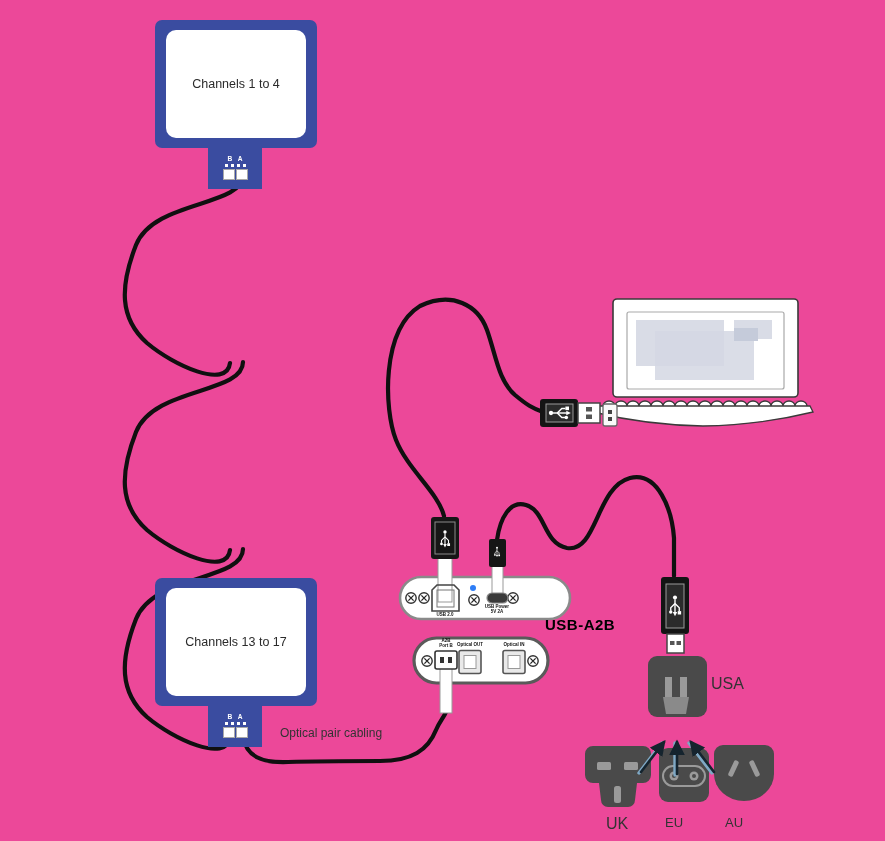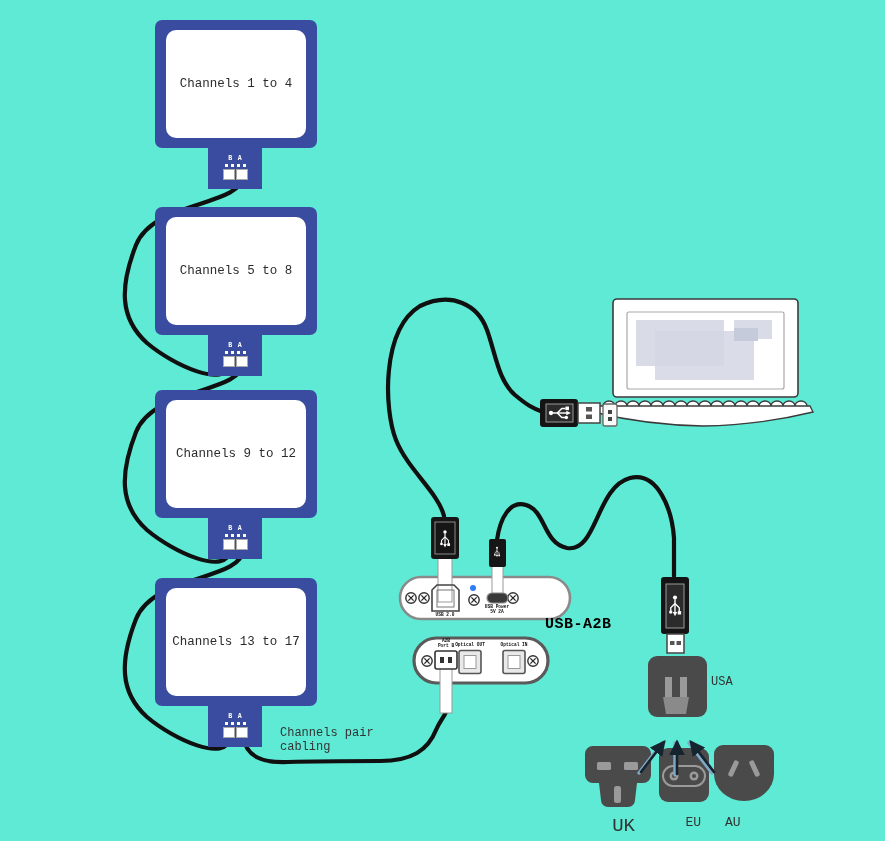--- a/index.html
+++ b/index.html
@@ -1,17 +1,17 @@
 <!DOCTYPE html>
 <html><head>
 <meta charset="utf-8">
 <style>
   html,body{margin:0;padding:0;background:#fff;}
-  #stage{position:relative;width:885px;height:841px;background:#5eead4;overflow:hidden;
-         font-family:Liberation Mono, monospace;}
+  #stage{position:relative;width:885px;height:841px;background:#ec4899;overflow:hidden;
+         font-family:Liberation Sans, sans-serif;}
   #gfx{position:absolute;left:0;top:0;z-index:0;}
   
   .panel{position:absolute;left:155px;width:162px;height:128px;background:#3A4CA0;
          border-radius:7px;z-index:1;}
   .panel-inner{position:absolute;left:11px;top:10px;right:11px;bottom:10px;background:#fff;
          border-radius:10px;display:flex;align-items:center;justify-content:center;
          font-size:12.5px;color:#2b2b2b;}
   .tab{position:absolute;left:53px;top:127px;width:54px;height:34px;background:#3A4CA0;
        text-align:center;padding-top:8px;box-sizing:content-box;}
   .ba{height:8px;line-height:12px;font-size:12px;font-weight:bold;color:#fff;
@@ -20,23 +20,23 @@
   .pins{height:4px;margin-top:1px;}
   .pins i{display:inline-block;width:3px;height:3px;background:#fff;margin:0 1.5px;vertical-align:top;}
   .conns{margin-top:1px;height:11px;line-height:0;}
   .conn{display:inline-block;width:12px;height:11px;background:#fff;border:1px solid #a8a8a8;
         box-sizing:border-box;margin:0 .5px;}
   
   .lbl{position:absolute;color:#333;z-index:2;}
   .micro{position:absolute;z-index:2;font-size:9px;line-height:10px;font-weight:bold;color:#111;
          text-align:center;width:80px;transform:scale(.5);transform-origin:50% 0;white-space:nowrap;}
   #lbl-usba2b{left:545px;top:616px;font-size:15px;font-weight:bold;color:#000;letter-spacing:.5px;}
-  #lbl-usa{left:711px;top:675px;font-size:12px;}
-  #lbl-uk{left:599px;top:815px;width:36px;text-align:right;font-size:19px;}
-  #lbl-eu{left:665px;top:815px;width:36px;text-align:right;font-size:13px;}
+  #lbl-usa{left:711px;top:675px;font-size:16px;}
+  #lbl-uk{left:599px;top:815px;width:36px;text-align:center;font-size:16px;}
+  #lbl-eu{left:665px;top:815px;width:36px;text-align:left;font-size:13px;}
   #lbl-au{left:725px;top:815px;width:36px;text-align:left;font-size:13px;}
   #lbl-twisted{left:280px;top:726px;font-size:12px;width:130px;}
 </style>
 </head>
 <body>
 
 <div id="stage">
 
   <svg id="gfx" width="885" height="841" viewBox="0 0 885 841">
     <defs>
@@ -190,47 +190,31 @@
   </svg>
 
   <div class="panel" style="top:20px">
     <div class="panel-inner">Channels 1 to 4</div>
     <div class="tab">
       <div class="ba"><span>B</span><span>A</span></div>
       <div class="pins"><i></i><i></i><i></i><i></i></div>
       <div class="conns"><b class="conn"></b><b class="conn"></b></div>
     </div>
   </div>
-  <div class="panel" style="top:207px">
-    <div class="panel-inner">Channels 5 to 8</div>
-    <div class="tab">
-      <div class="ba"><span>B</span><span>A</span></div>
-      <div class="pins"><i></i><i></i><i></i><i></i></div>
-      <div class="conns"><b class="conn"></b><b class="conn"></b></div>
-    </div>
-  </div>
-  <div class="panel" style="top:390px">
-    <div class="panel-inner">Channels 9 to 12</div>
-    <div class="tab">
-      <div class="ba"><span>B</span><span>A</span></div>
-      <div class="pins"><i></i><i></i><i></i><i></i></div>
-      <div class="conns"><b class="conn"></b><b class="conn"></b></div>
-    </div>
-  </div>
   <div class="panel" style="top:578px">
     <div class="panel-inner">Channels 13 to 17</div>
     <div class="tab">
       <div class="ba"><span>B</span><span>A</span></div>
       <div class="pins"><i></i><i></i><i></i><i></i></div>
       <div class="conns"><b class="conn"></b><b class="conn"></b></div>
     </div>
   </div>
 
   <div class="lbl" id="lbl-usba2b">USB-A2B</div>
-  <div class="lbl" id="lbl-twisted">Channels pair cabling</div>
+  <div class="lbl" id="lbl-twisted">Optical pair cabling</div>
   <div class="lbl" id="lbl-usa">USA</div>
   <div class="lbl" id="lbl-uk">UK</div>
   <div class="lbl" id="lbl-eu">EU</div>
   <div class="lbl" id="lbl-au">AU</div>
 
   <div class="micro" style="left:405px;top:612px">USB 2.0</div>
   <div class="micro" style="left:457px;top:604px">
     <div>USB Power</div>
     <div>5V 2A</div>
   </div>

